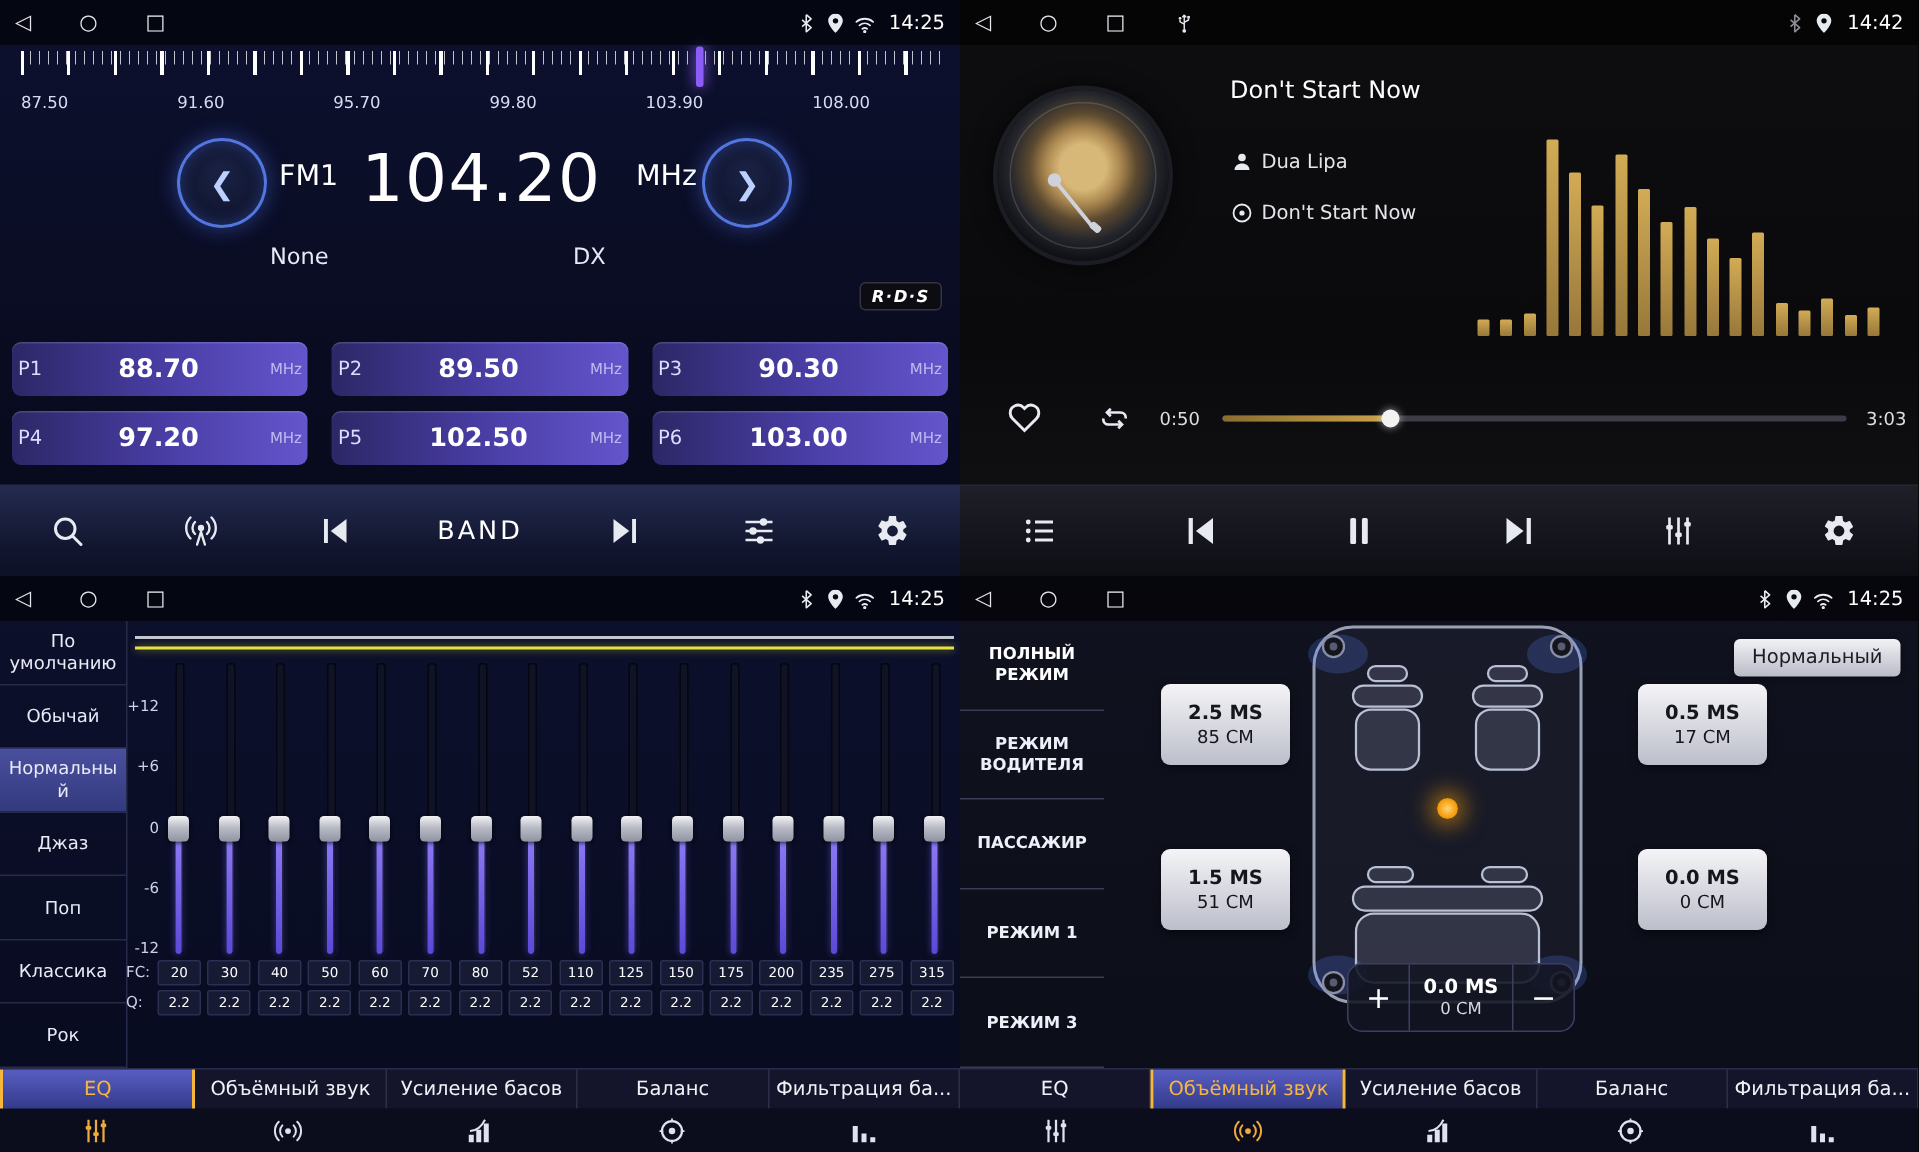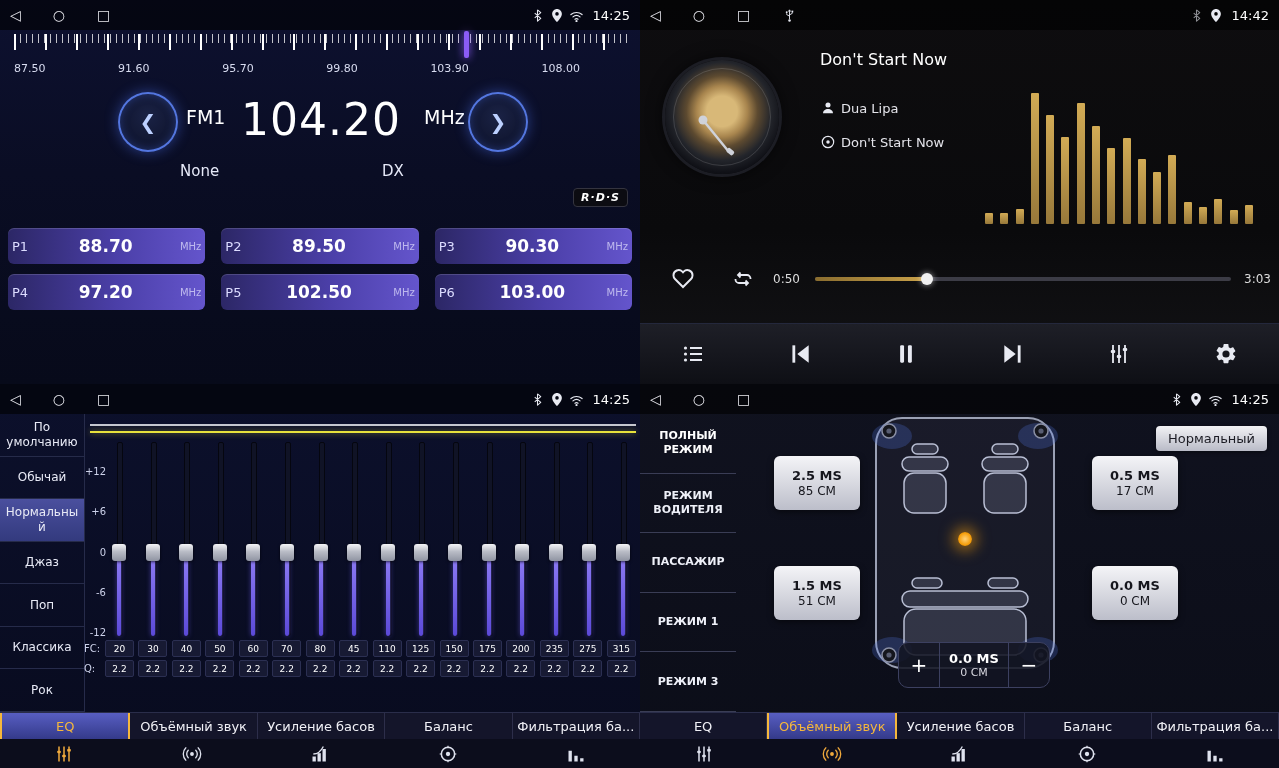--- a/index.html
+++ b/index.html
@@ -296,20 +296,53 @@
           <span class="f">102.50</span>
           <span class="u">MHz</span>
         </div>
       <div class="preset">
           <span class="p">P6</span>
           <span class="f">103.00</span>
           <span class="u">MHz</span>
         </div>
     </div>
 
+    <div class="toolbar">
+      <div class="tb-btn">
+          <svg class="ic" width="24" height="24">
+            <use href="#i-magnifier"></use>
+          </svg>
+        </div>
+      <div class="tb-btn">
+          <svg class="ic" width="26" height="24">
+            <use href="#i-broadcast"></use>
+          </svg>
+        </div>
+      <div class="tb-btn">
+          <svg class="ic" width="24" height="24">
+            <use href="#i-skipback"></use>
+          </svg>
+        </div>
+      <div class="tb-btn band-btn">BAND</div>
+      <div class="tb-btn">
+          <svg class="ic" width="24" height="24">
+            <use href="#i-skipfwd"></use>
+          </svg>
+        </div>
+      <div class="tb-btn">
+          <svg class="ic" width="24" height="24">
+            <use href="#i-hsliders"></use>
+          </svg>
+        </div>
+      <div class="tb-btn">
+          <svg class="ic" width="24" height="24">
+            <use href="#i-gear"></use>
+          </svg>
+        </div>
+    </div>
   </div>
 
   <div class="quad" id="q-player">
     <div class="sb">
       <div class="sb-left">
         <span class="navg">◁</span>
         <span class="navg">○</span>
         <span class="navg">□</span>
         <svg class="ic" width="15" height="15">
             <use href="#i-usb"></use>
@@ -542,21 +575,21 @@
 
     <span class="row-label" id="fc-label">FC:</span>
     <div class="fc-row">
         <div class="fc-box">20</div>
         <div class="fc-box">30</div>
         <div class="fc-box">40</div>
         <div class="fc-box">50</div>
         <div class="fc-box">60</div>
         <div class="fc-box">70</div>
         <div class="fc-box">80</div>
-        <div class="fc-box">45</div>
+        <div class="fc-box">52</div>
         <div class="fc-box">110</div>
         <div class="fc-box">125</div>
         <div class="fc-box">150</div>
         <div class="fc-box">175</div>
         <div class="fc-box">200</div>
         <div class="fc-box">235</div>
         <div class="fc-box">275</div>
         <div class="fc-box">315</div>
       </div>
     <span class="row-label" id="q-label">Q:</span>

